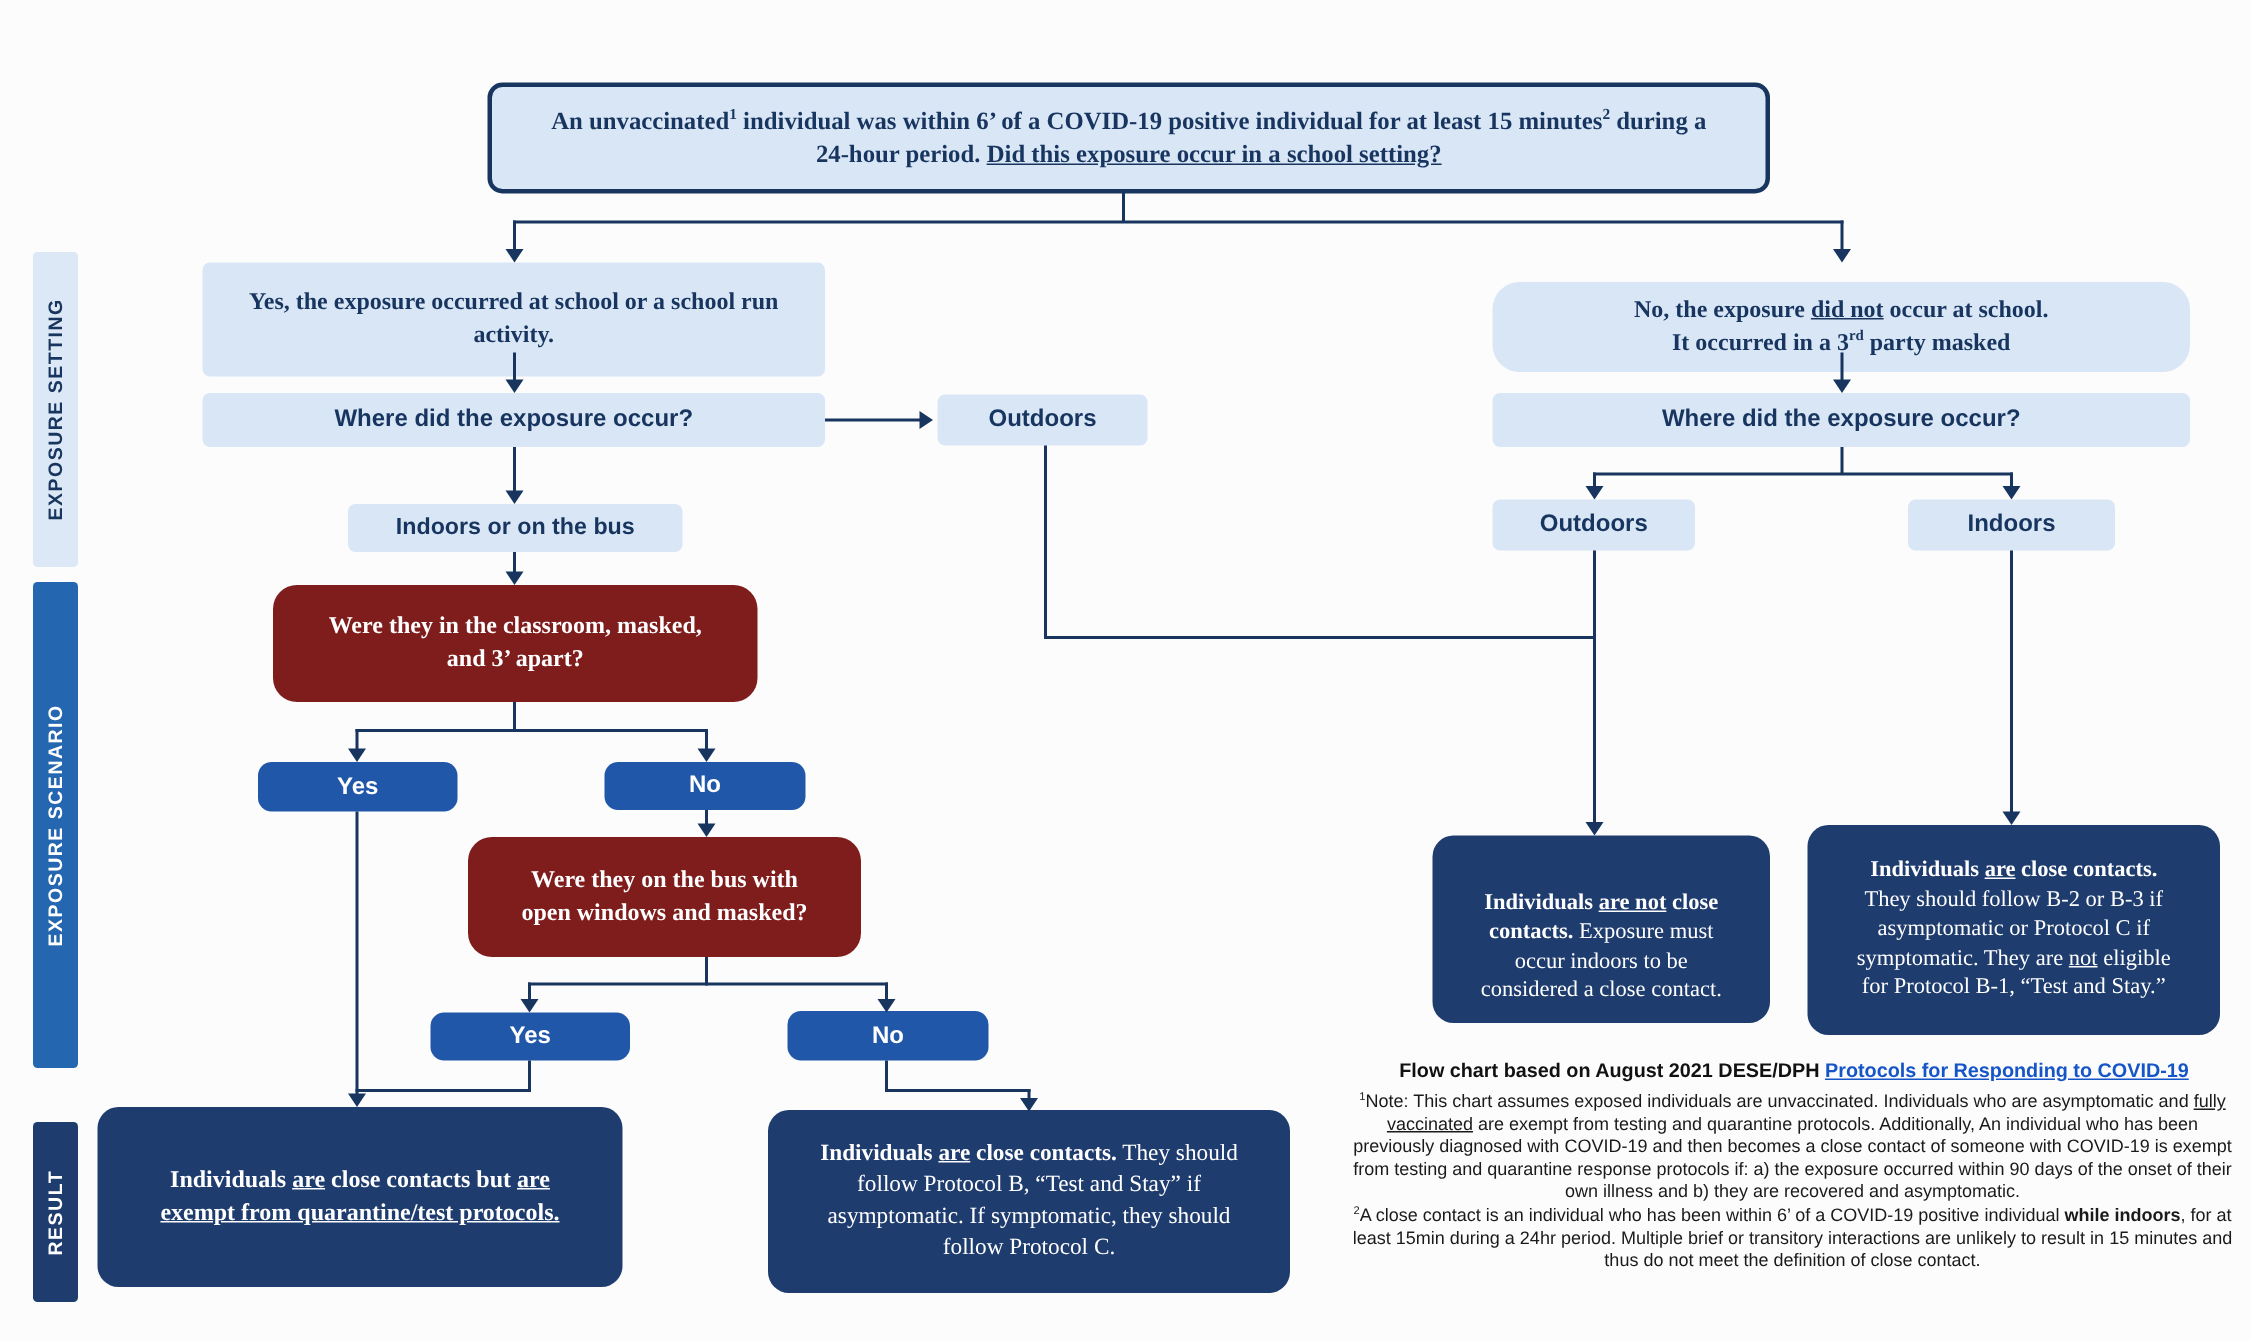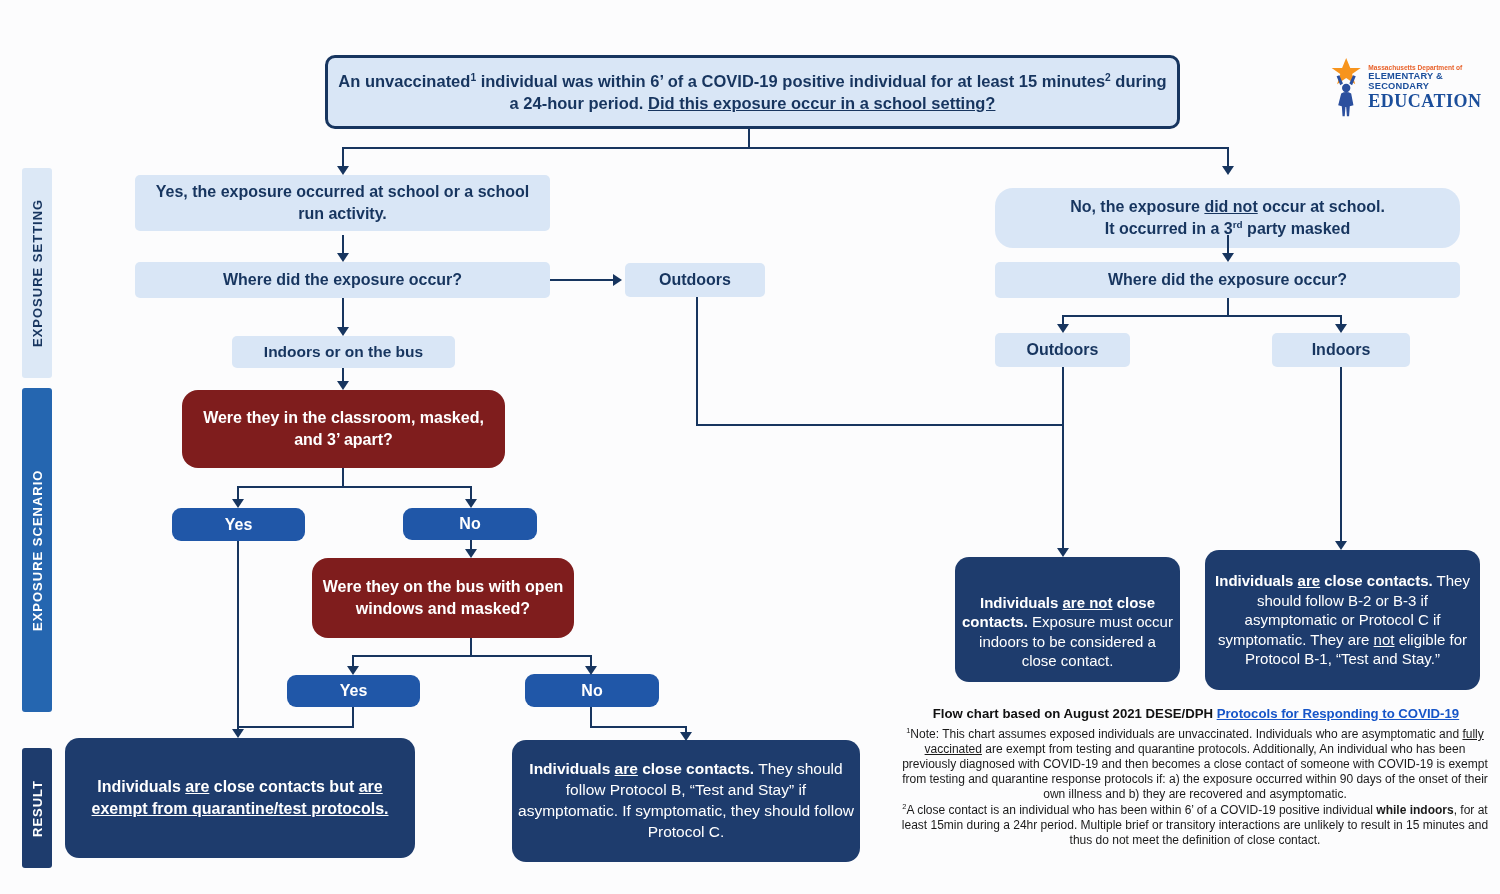--- a/index.html
+++ b/index.html
@@ -7,21 +7,21 @@
     position:relative;width:1500px;height:894px;background:#fcfcfd;
     font-family:"Liberation Sans",sans-serif;overflow:hidden;
   }
   .node{position:absolute;display:flex;align-items:center;justify-content:center;
         text-align:center;box-sizing:border-box;}
   .box-light{background:#d9e6f6;color:#17355f;font-weight:bold;border-radius:5px;}
   .box-blue{background:#2057a8;color:#ffffff;font-weight:bold;border-radius:9px;}
   .box-blue-big{background:#7f1d1d;color:#ffffff;font-weight:bold;border-radius:16px;}
   .box-navy{background:#1e3c6d;color:#ffffff;border-radius:14px;}
   .start{background:#d9e6f6;color:#17355f;font-weight:bold;border:3px solid #17355f;border-radius:10px;}
-  .pad{padding:6px 6px;line-height:1.35;}
+  .pad{padding:6px 28px;line-height:1.35;font-family:Liberation Serif, serif;}
   .u{text-decoration:underline;}
   .b{font-weight:bold;}
   sup{font-size:62%;line-height:0;}
   .ln{position:absolute;background:#17355f;}
   .ar-d{position:absolute;width:0;height:0;border-left:6px solid transparent;
         border-right:6px solid transparent;border-top:9px solid #17355f;}
   .ar-r{position:absolute;width:0;height:0;border-top:6px solid transparent;
         border-bottom:6px solid transparent;border-left:9px solid #17355f;}
   .side{position:absolute;left:22px;width:30px;display:flex;align-items:center;justify-content:center;
         writing-mode:vertical-rl;transform:rotate(180deg);font-weight:bold;font-size:13px;
@@ -38,46 +38,32 @@
         font-size:13.2px;font-weight:bold;color:#111;}
   #footer-src a{color:#1655c8;text-decoration:underline;font-weight:bold;cursor:pointer;}
   .fnote{position:absolute;left:898px;width:594px;text-align:center;font-size:12px;
         line-height:1.26;color:#1a1a1a;}
 </style>
 </head>
 <body>
 
 <div id="canvas">
 
-  <div id="logo">
-    <svg width="40" height="66" viewBox="0 0 40 66">
-      <polygon points="20,0 24.5,11 36,11 26.5,17.5 30,29 20,22 10,29 13.5,17.5 4,11 15.5,11" fill="#f7941d"></polygon>
-      <circle cx="20" cy="33" r="4.6" fill="#2b4f9e"></circle>
-      <path d="M13.5 30 L9.5 20 L12.5 19 L16.5 28 Z" fill="#2b4f9e"></path>
-      <path d="M26.5 30 L30.5 20 L27.5 19 L23.5 28 Z" fill="#2b4f9e"></path>
-      <path d="M14.5 39 q5.5 -3 11 0 l2.5 13 -4 1 -0.8 11 h-2.4 l-0.8 -10 h-0.8 l-0.8 10 h-2.4 l-0.8 -11 -4 -1 Z" fill="#2b4f9e"></path>
-    </svg>
-    <div>
-      <div class="lg1">Massachusetts Department of</div>
-      <div class="lg2">ELEMENTARY &amp; SECONDARY</div>
-      <div class="lg3">EDUCATION</div>
-    </div>
-  </div>
 
   <div class="side side-light" style="top:168px;height:210px;">EXPOSURE SETTING</div>
   <div class="side side-blue" style="top:388px;height:324px;">EXPOSURE SCENARIO</div>
   <div class="side side-navy" style="top:748px;height:120px;">RESULT</div>
 
   <div class="node start" style="left:325px;top:55px;width:855px;height:74px;font-size:16.5px;">
     <div class="pad">
       <span>An unvaccinated</span><sup>1</sup><span> individual was within 6’ of a COVID-19 positive individual for at least 15 minutes</span><sup>2</sup><span> during a 24-hour period.  </span><span class="u">Did this exposure occur in a school setting?</span>
     </div>
   </div>
 
-  <div class="node box-light" style="left:135px;top:175px;width:415px;height:56px;font-size:16px;">
+  <div class="node box-light" style="left:135px;top:175px;width:415px;height:76px;font-size:16px;">
     <div class="pad">Yes, the exposure occurred at school or a school run activity.</div>
   </div>
 
   <div class="node box-light" style="left:135px;top:262px;width:415px;height:36px;font-size:16px;">Where did the exposure occur?</div>
 
   <div class="node box-light" style="left:625px;top:263px;width:140px;height:34px;font-size:16px;">Outdoors</div>
 
   <div class="node box-light" style="left:232px;top:336px;width:223px;height:32px;font-size:15.5px;">Indoors or on the bus</div>
 
   <div class="node box-blue-big" style="left:182px;top:390px;width:323px;height:78px;font-size:16px;">

